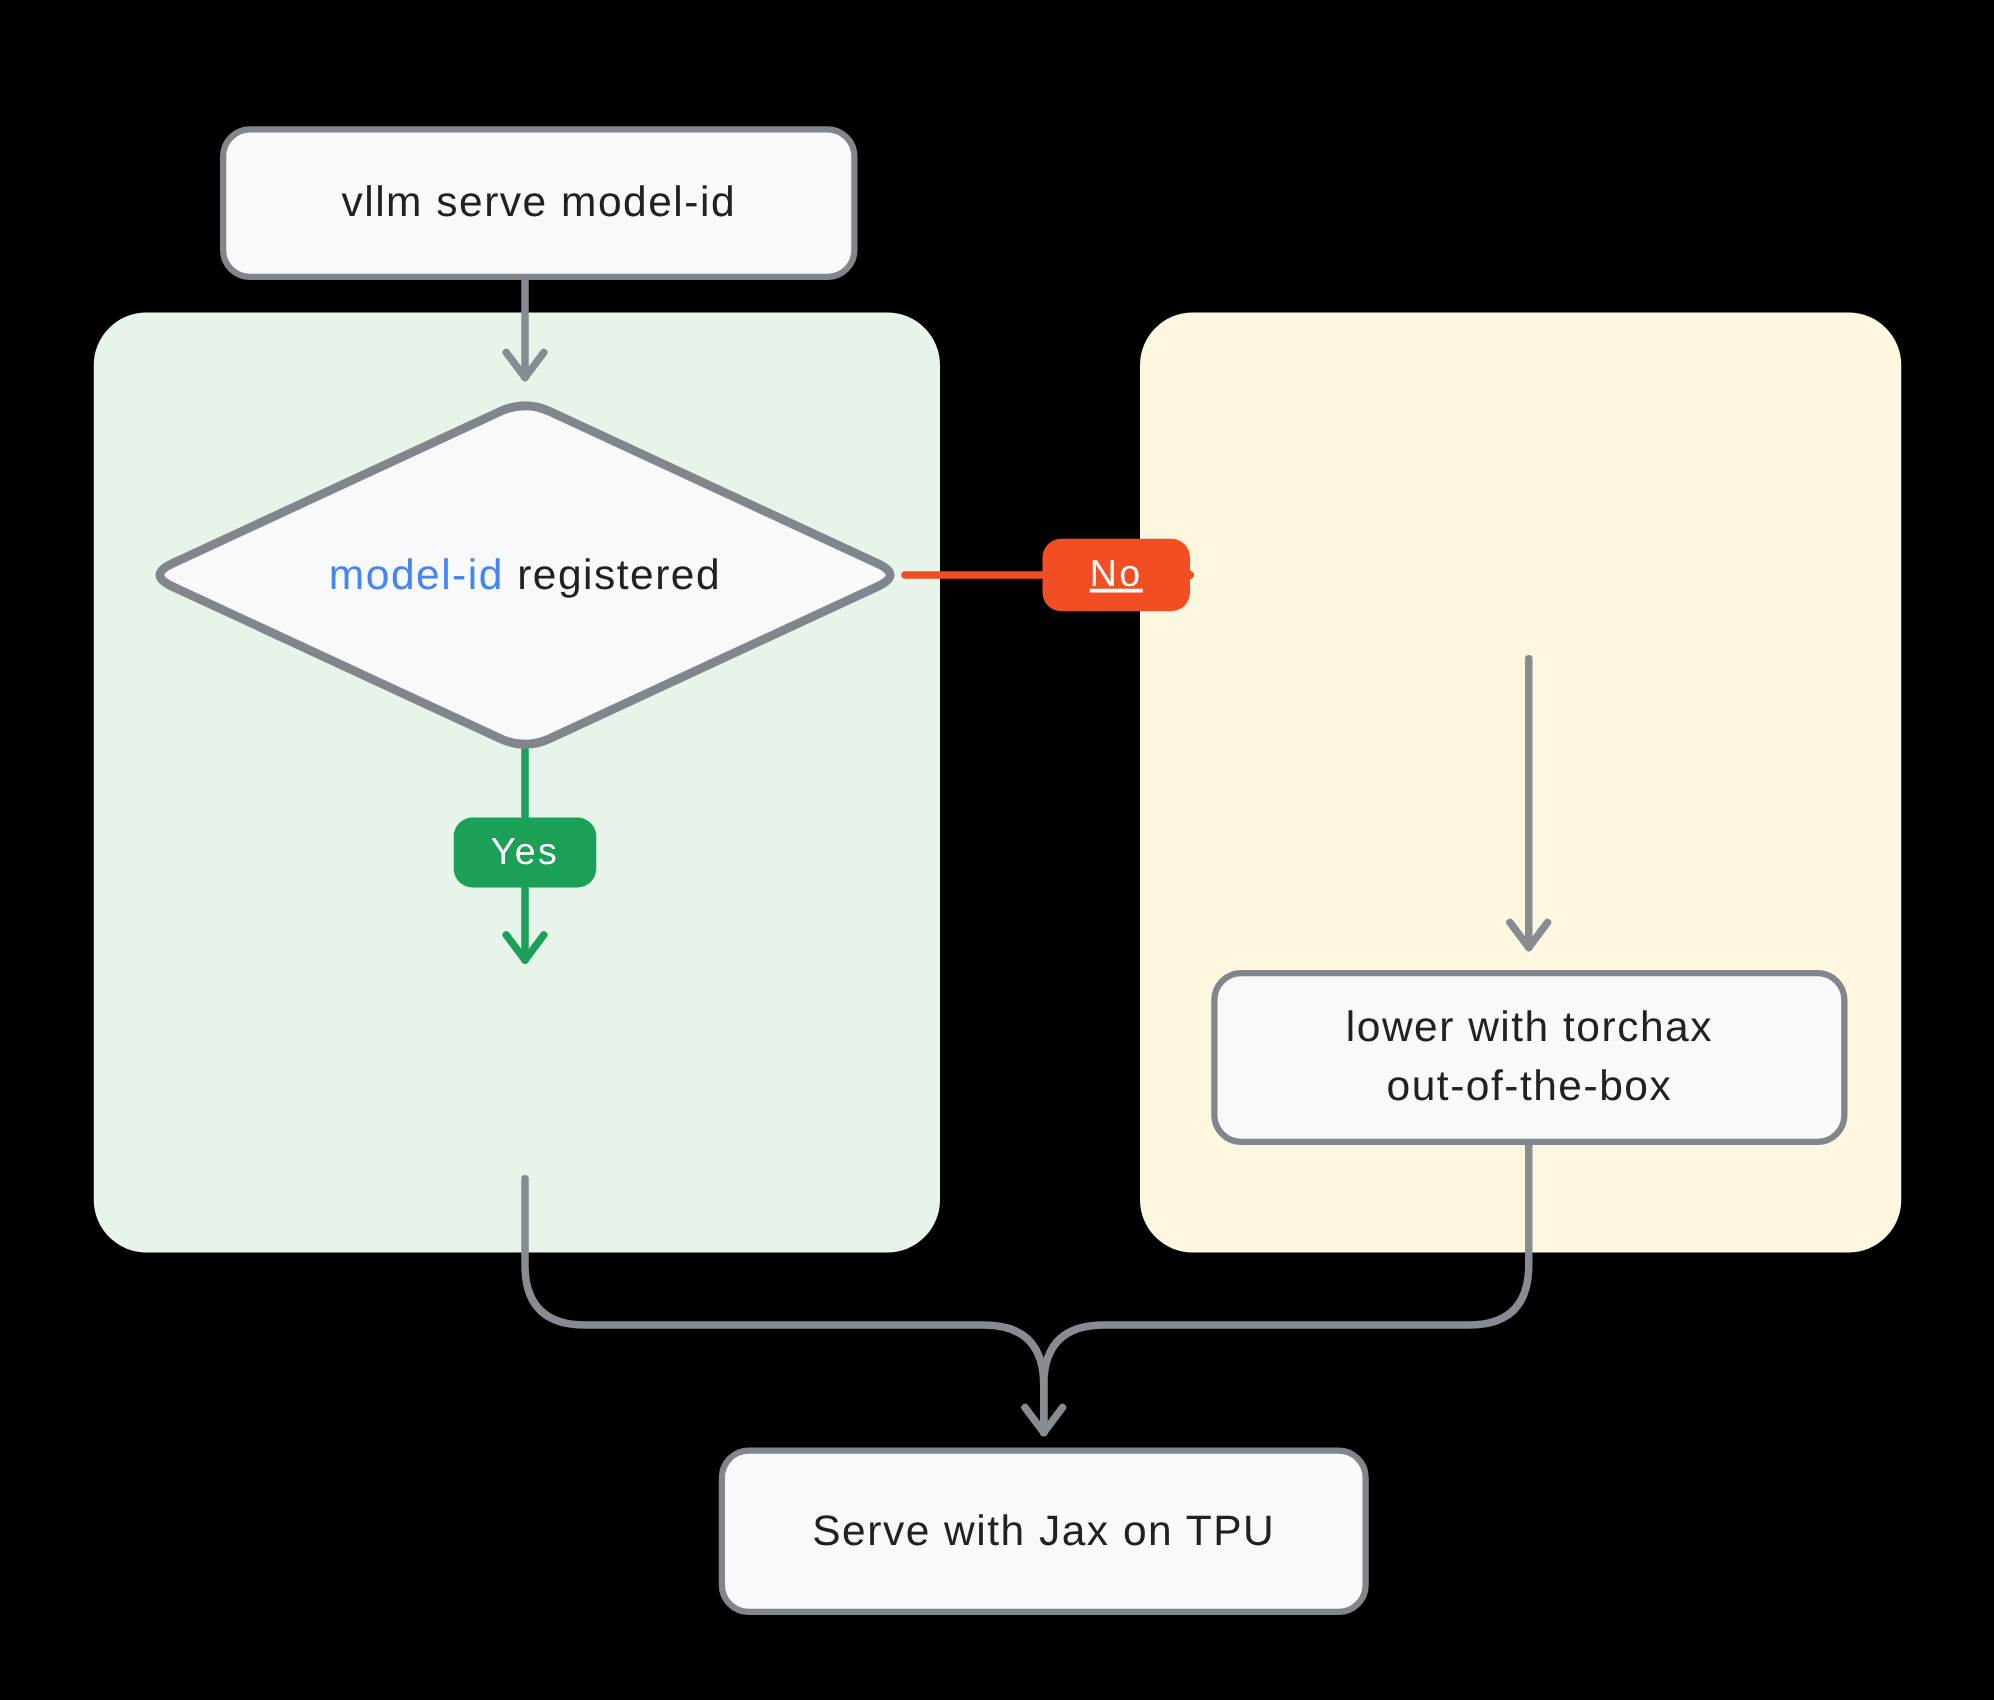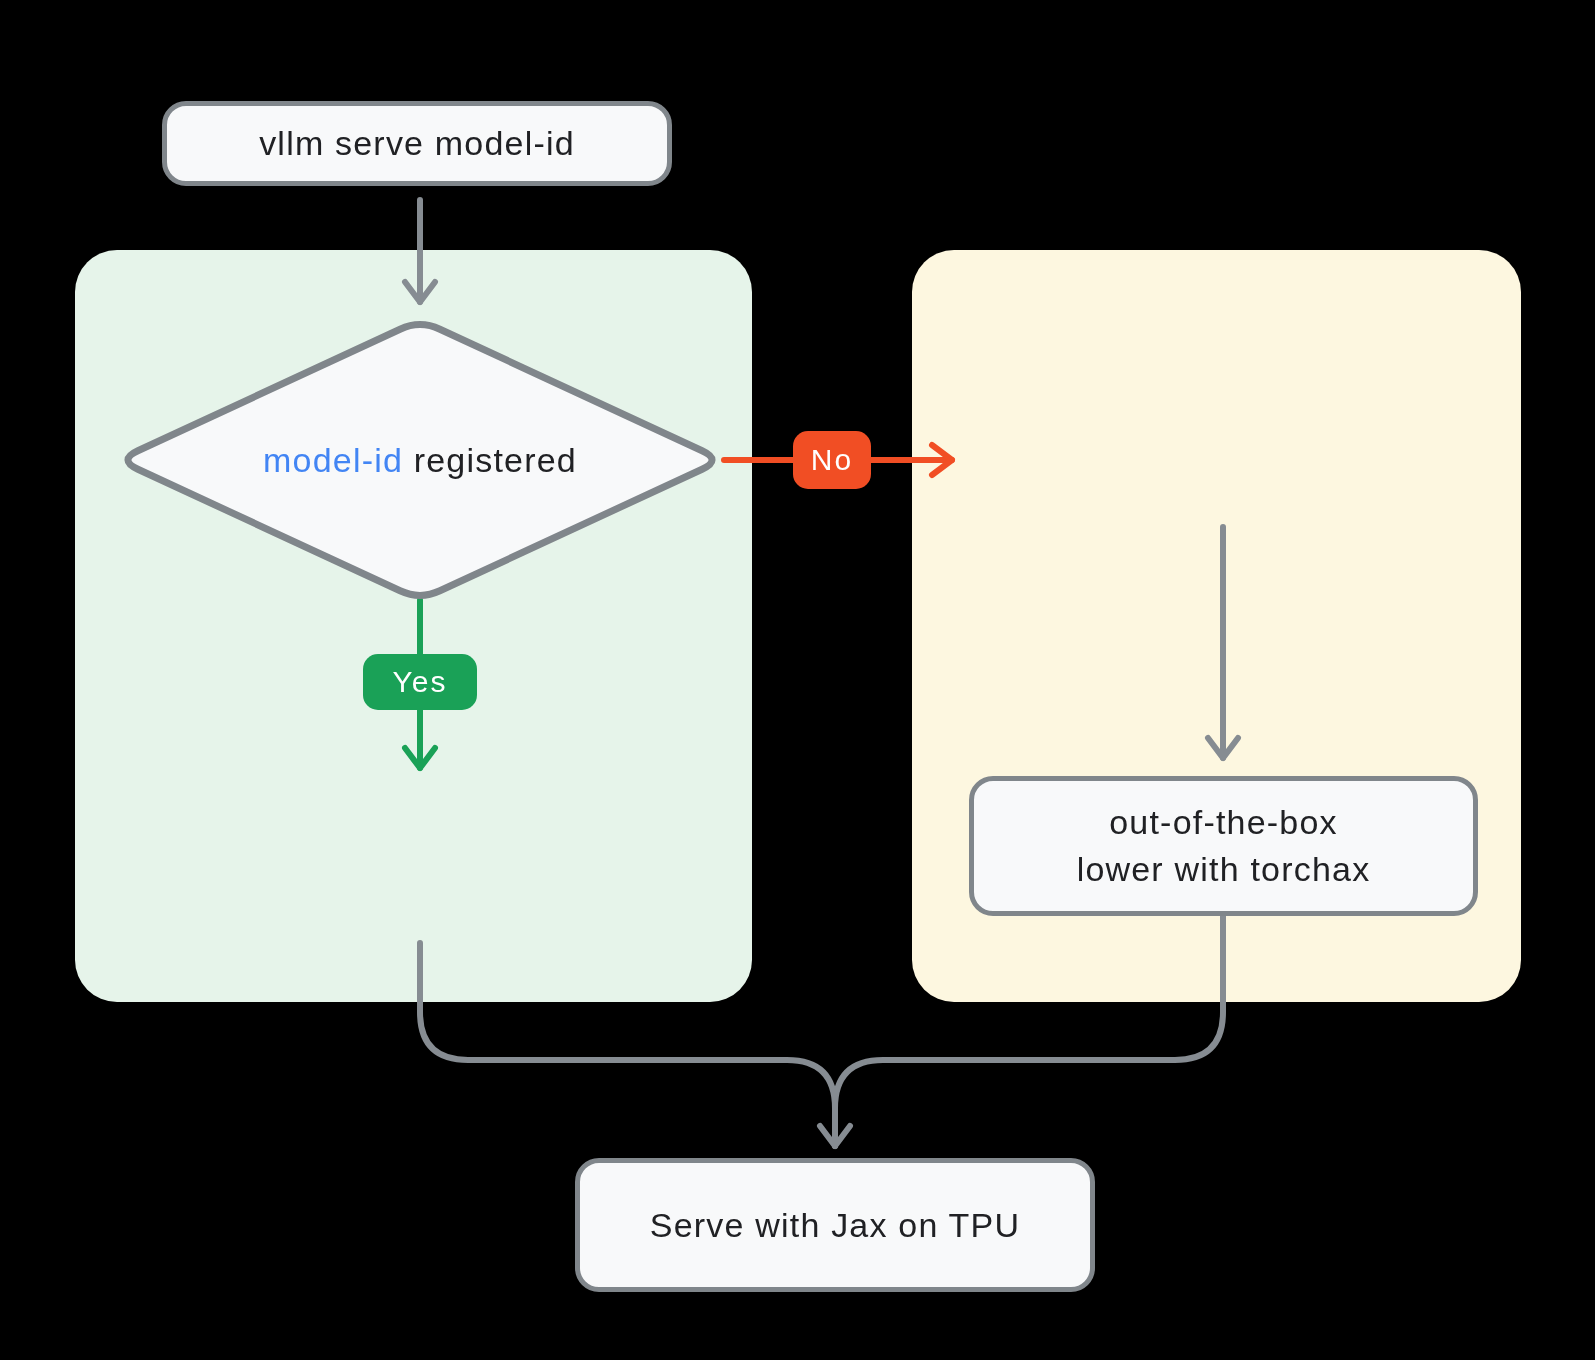--- a/index.html
+++ b/index.html
@@ -38,36 +38,36 @@
   .node{
     position:absolute;box-sizing:border-box;
     background:var(--node-fill);
     border:5px solid var(--border-gray);
     border-radius:24px;
     display:flex;align-items:center;justify-content:center;
     text-align:center;font-size:34px;letter-spacing:1.2px;line-height:1.38;
     color:var(--text-dark);
   }
   .node .line{white-space:pre;display:block;}
-  .node-start{left:162px;top:101px;width:510px;height:85px;}
+  .node-start{left:176px;top:101px;width:510px;height:123px;}
   .node-tpu{left:163px;top:786px;width:514px;height:157px;padding:0 20px;}
   .node-vllm{left:969px;top:381px;width:509px;height:144px;align-items:flex-start;padding-top:27px;}
   .node-torchax{left:969px;top:776px;width:509px;height:140px;flex-direction:column;}
   .node-serve{left:575px;top:1158px;width:520px;height:134px;}
   .diamond-label{
     position:absolute;left:118px;top:330px;width:604px;height:260px;
     display:flex;flex-direction:column;align-items:center;justify-content:center;
     text-align:center;font-size:34px;letter-spacing:1.2px;line-height:48px;gap:28px;
   }
   .badge{
     position:absolute;display:flex;align-items:center;justify-content:center;
     color:var(--badge-text);font-size:30px;letter-spacing:2px;border-radius:15px;
   }
   .badge-yes{left:363px;top:654px;width:114px;height:56px;background:var(--green);}
-  .badge-no{left:793px;top:431px;width:78px;height:58px;background:var(--orange);}
+  .badge-no{left:834px;top:431px;width:118px;height:58px;background:var(--orange);text-decoration:underline;}
   .t-blue{color:var(--blue);white-space:pre;}
   .t-green{color:var(--green-text);white-space:pre;}
   .t-orange{color:var(--orange);white-space:pre;}
   .t-plain{white-space:pre;}
 </style>
 </head>
 <body>
 
 <div class="canvas">
 
@@ -115,21 +115,21 @@
     <span>Yes</span>
   </div>
 
   <div class="badge badge-no">
     <span>No</span>
   </div>
 
 
 
   <div class="node node-torchax">
+    <span class="line">lower with torchax</span>
     <span class="line">out-of-the-box</span>
-    <span class="line">lower with torchax</span>
   </div>
 
   <div class="node node-serve">
     <span class="line">Serve with Jax on TPU</span>
   </div>
 
 </div>
 
 </body></html>

